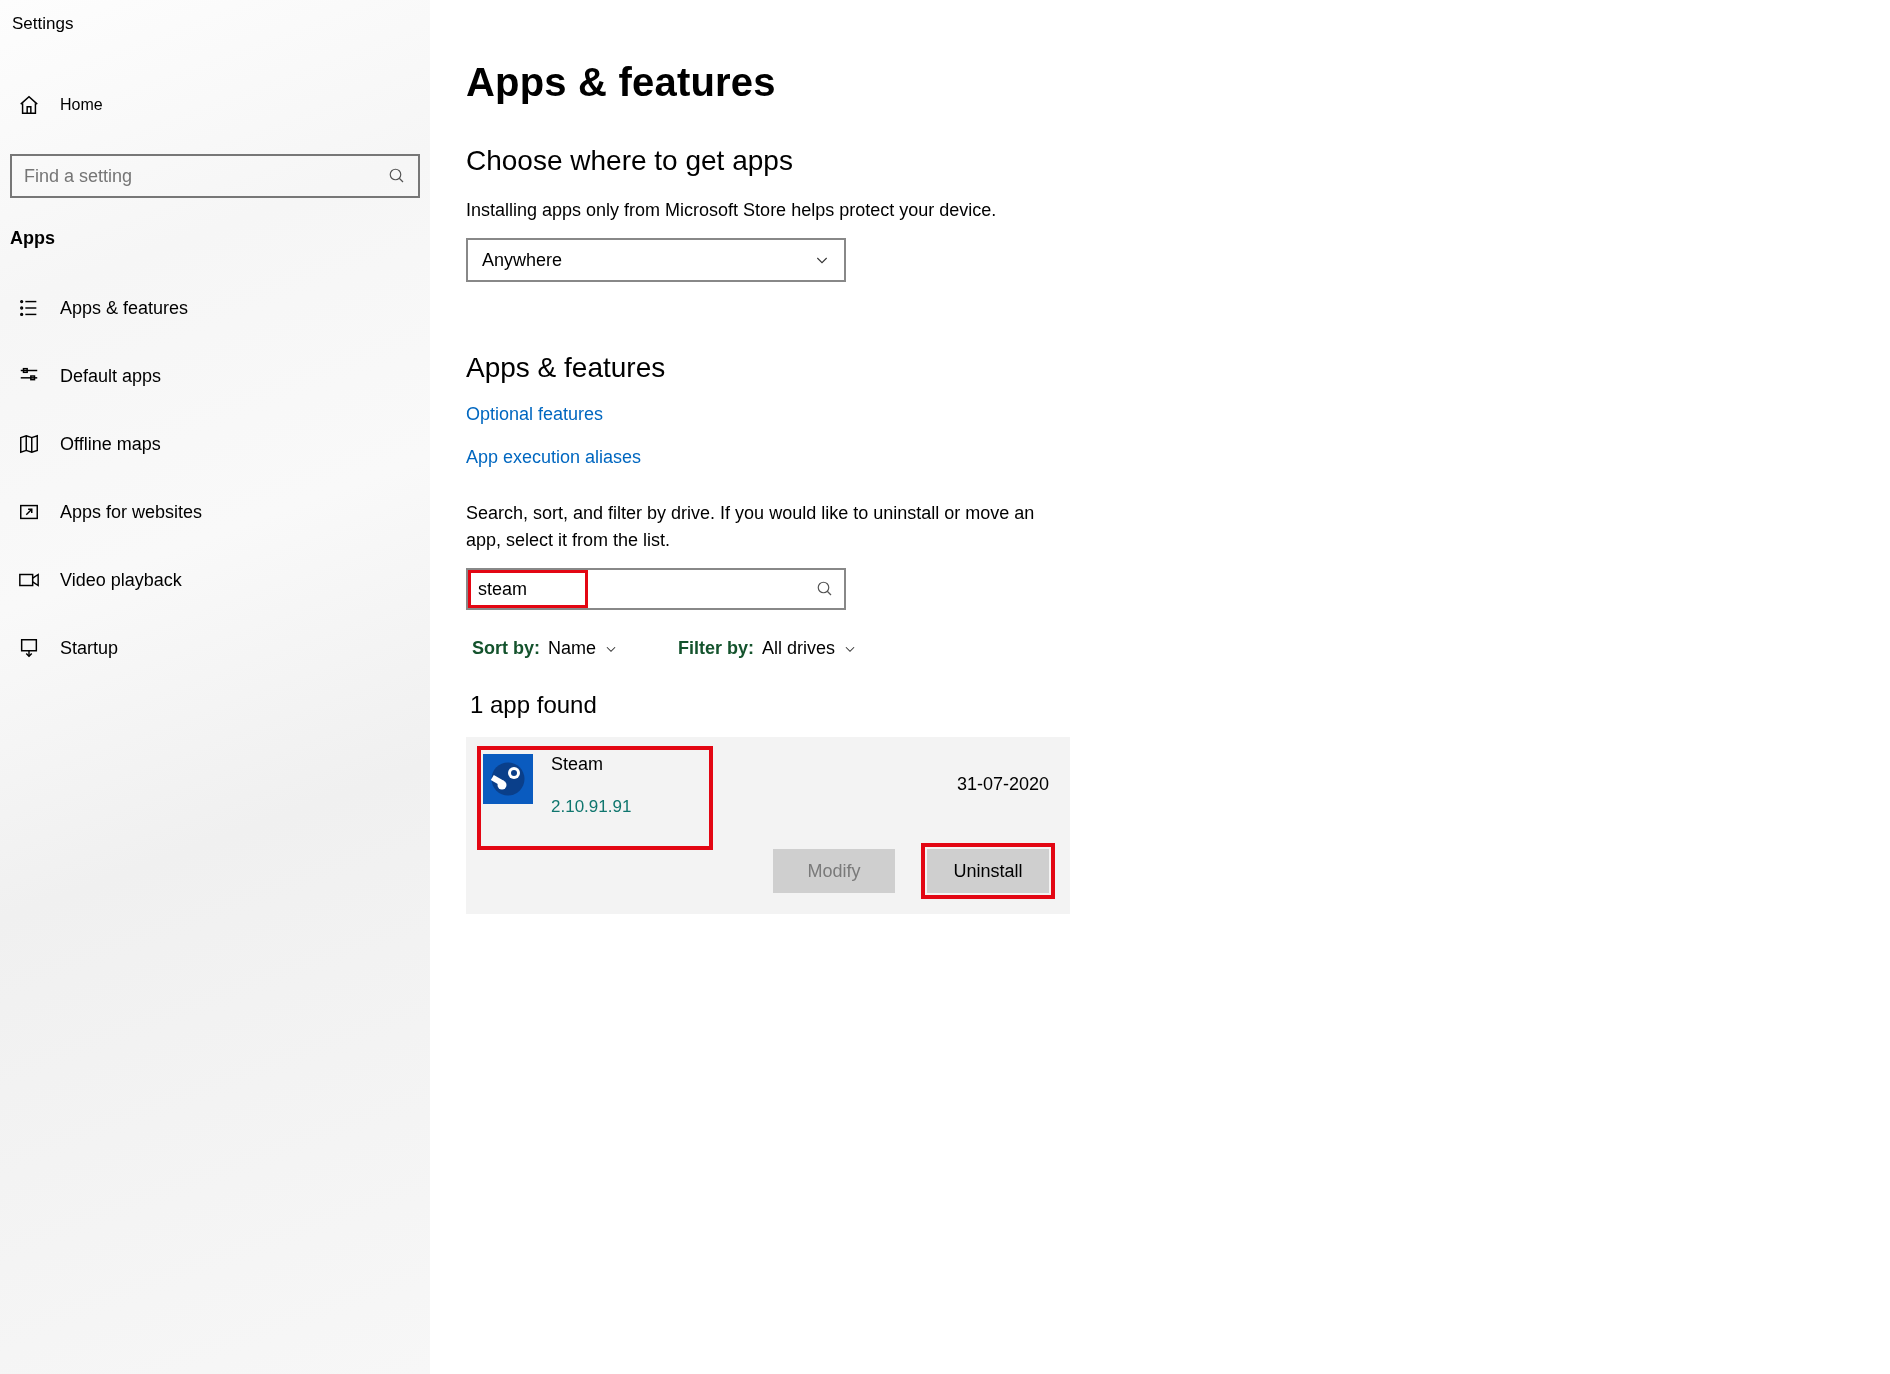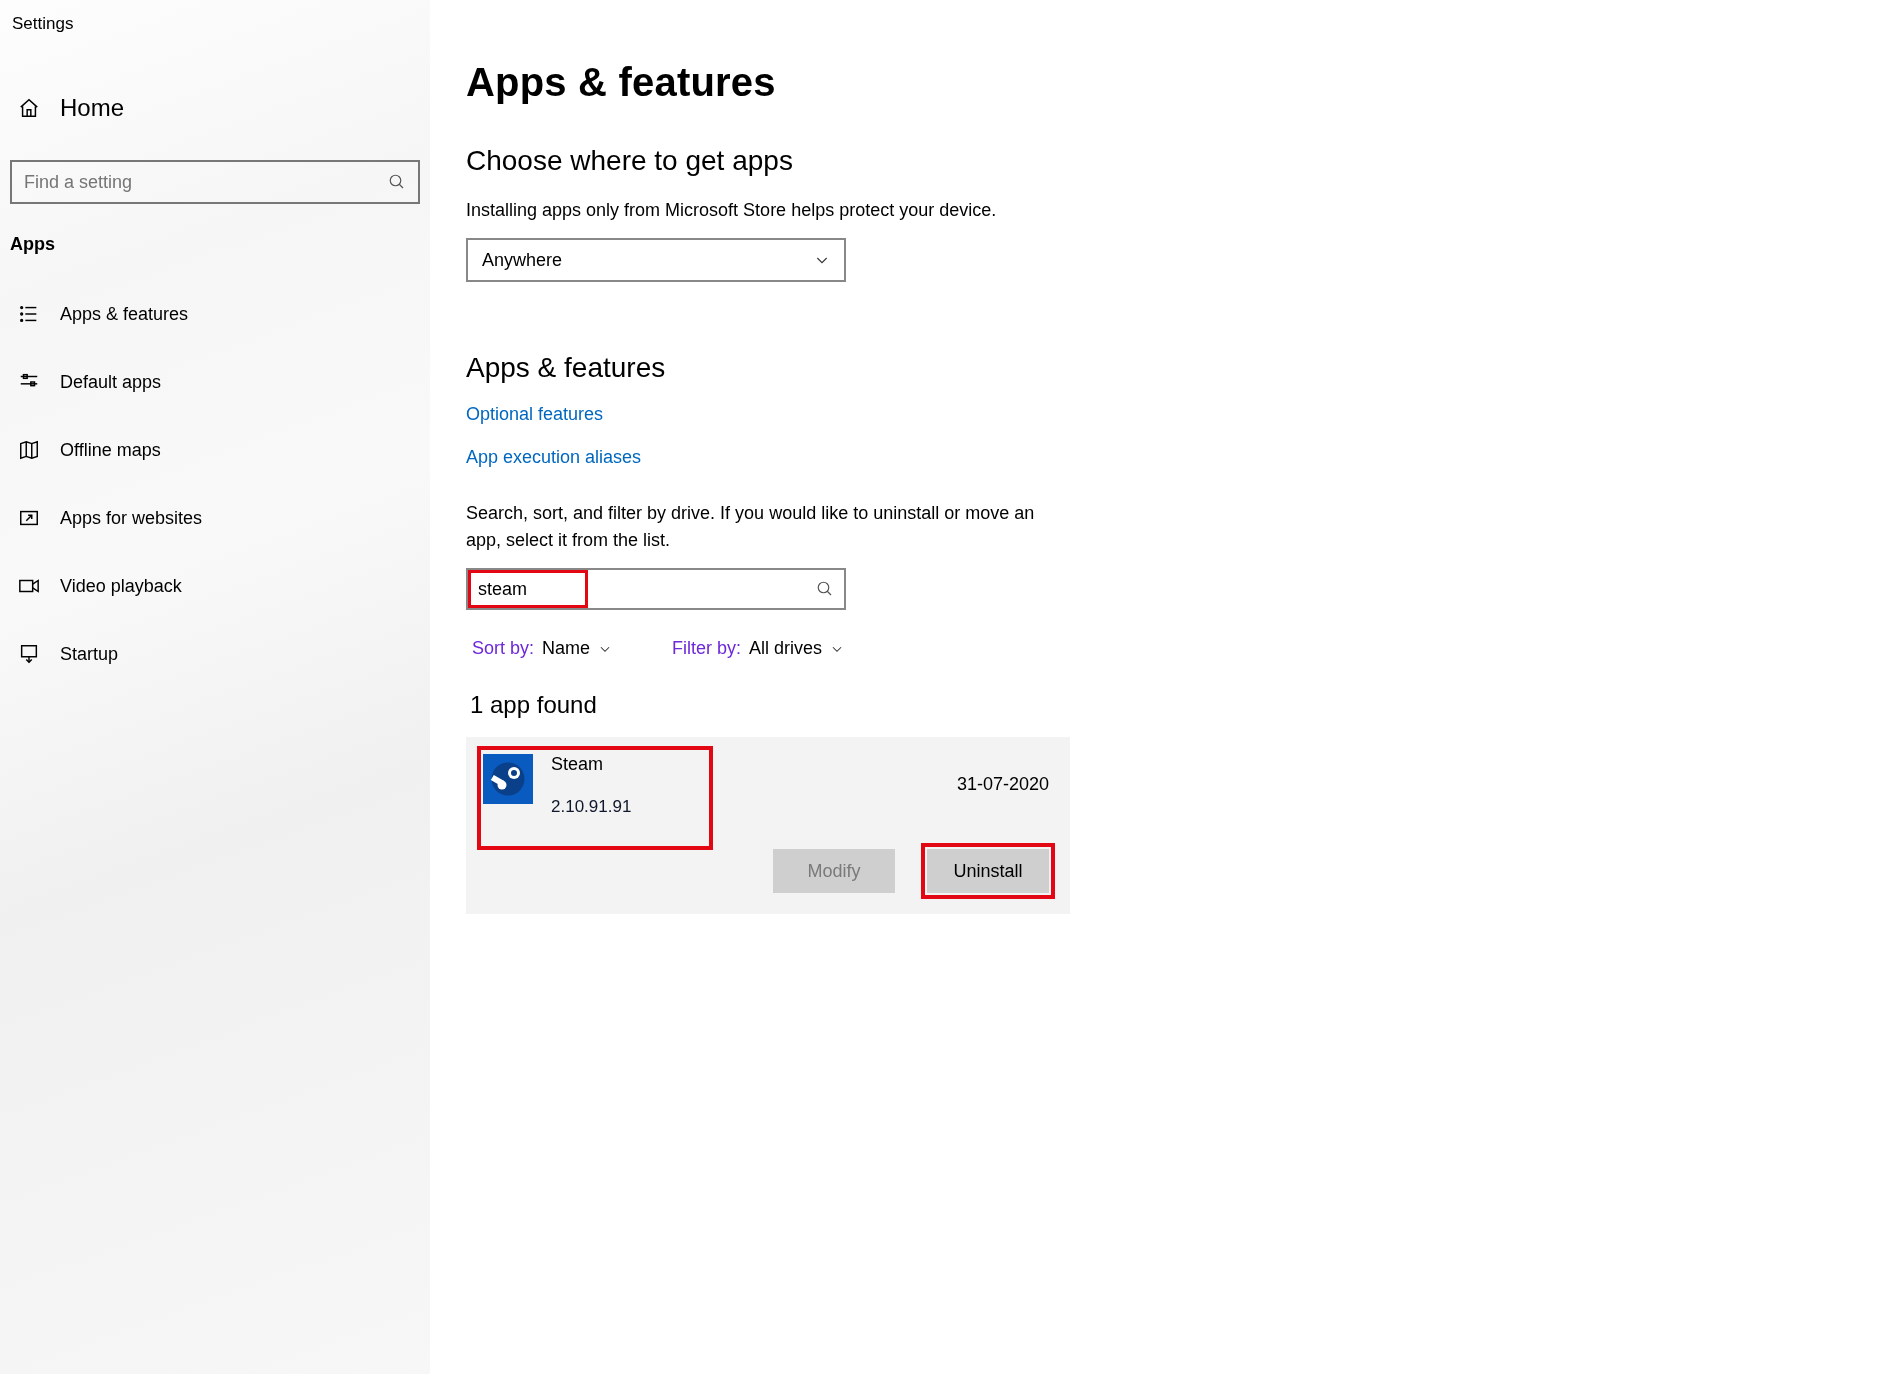--- a/index.html
+++ b/index.html
@@ -24,21 +24,21 @@
     font-size: 17px;
     padding: 4px 12px 6px 12px;
   }
   .home-row {
     display: flex; align-items: center;
     padding: 12px 12px 12px 18px;
     margin-top: 42px;
     gap: 20px;
     cursor: pointer;
   }
-  .home-row .lbl { font-size: 24px; }
+  .home-row .lbl { font-size: 16px; }
   .search-wrap {
     margin: 26px 10px 0 10px;
   }
   .search-box {
     width: 100%;
     height: 44px;
     border: 2px solid #777;
     background: transparent;
     display: flex; align-items: center;
     padding: 0 12px;
@@ -105,21 +105,21 @@
   }
   .hl-red-inset {
     position: absolute; left: 0; top: 0; bottom: 0; width: 120px;
     border: 3px solid #e30613; pointer-events: none;
   }
   .sort-row {
     display: flex; gap: 60px; margin-top: 28px; font-size: 18px;
     padding-left: 6px;
   }
   .sort-ctl { display: flex; align-items: center; gap: 8px; cursor: pointer; }
-  .sort-ctl .muted { color: #6d28d9; }
+  .sort-ctl .muted { color: #14532d; font-weight: bold; }
   .count { margin-top: 32px; font-size: 24px; padding-left: 4px; }
 
   .app-card {
     margin-top: 18px;
     background: #f3f3f3;
     border: 1px solid #f3f3f3;
     padding: 16px 20px 20px 16px;
     width: 604px;
     position: relative;
   }
@@ -128,21 +128,21 @@
     position: relative;
   }
   .app-icon {
     width: 50px; height: 50px;
     background: #0a5bbf;
     display:flex; align-items:center; justify-content:center;
     flex-shrink: 0;
   }
   .app-meta { flex: 1; }
   .app-name { font-size: 18px; }
-  .app-ver { font-size: 17px; color: #0f172a; margin-top: 22px; }
+  .app-ver { font-size: 17px; color: #0f766e; margin-top: 22px; }
   .app-date { font-size: 18px; align-self: flex-start; margin-top: 20px; }
   .hl-app {
     position: absolute; left: -6px; top: -8px;
     width: 236px; height: 104px;
     border: 4px solid #e30613; pointer-events: none;
   }
   .btnrow {
     display: flex; gap: 32px; justify-content: flex-end;
     margin-top: 32px;
   }

